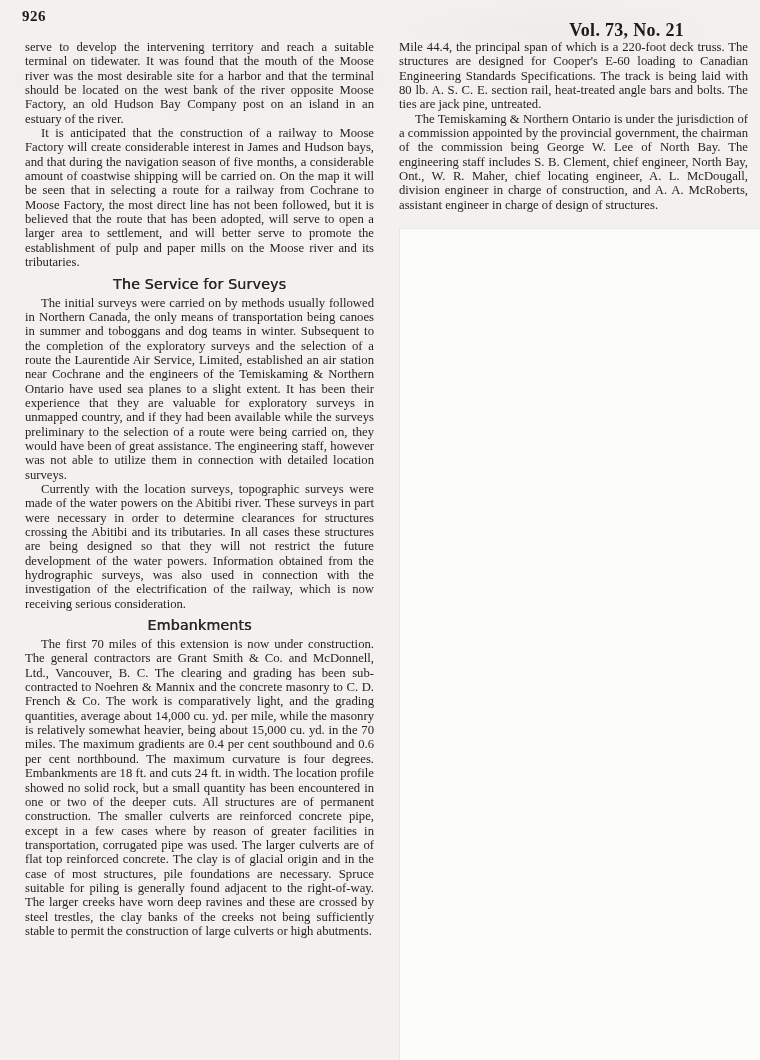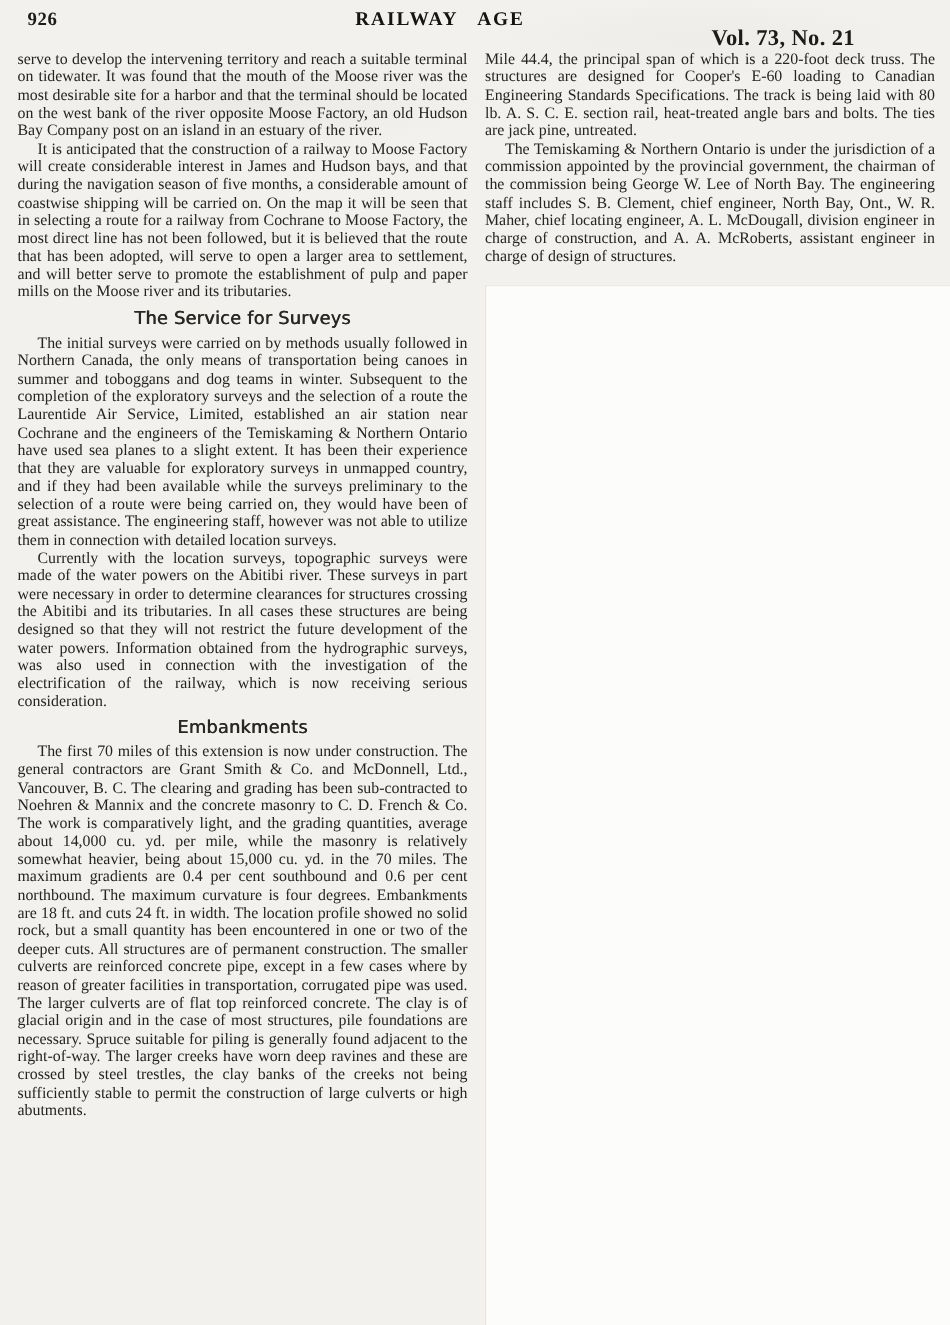--- a/index.html
+++ b/index.html
@@ -26,21 +26,21 @@
     font-size:15.5px;font-weight:bold;letter-spacing:1.5px;word-spacing:11px;color:#161310;
   }
   .volume-issue{
     position:absolute;right:20px;top:20px;
     font-size:18px;font-weight:bold;letter-spacing:.3px;color:#1d1a17;
   }
   .columns{
     position:absolute;top:40px;left:14px;width:734px;bottom:8px;
     display:flex;gap:14px;
   }
-  .col{flex:1;min-width:0;display:flex;flex-direction:column;}
+  .col{flex:1;min-width:0;display:flex;flex-direction:column;margin-left:11px;}
   .col p{
     margin:0;text-align:justify;
     font-size:12.7px;line-height:14.35px;
     color:#262320;
   }
   p.ind{text-indent:16px;}
   h2.sec{
     font-family:"DejaVu Sans","Liberation Sans",sans-serif;
     font-size:14.2px;font-weight:normal;text-shadow:.45px 0 0 currentColor;
     text-align:center;margin:6px 0 4px;letter-spacing:.2px;color:#2b2823;
@@ -52,21 +52,20 @@
     border-top:1px solid #eceae5;
   }
 </style>
 </head>
 <body>
 
 <div class="page">
 
   <div class="header">
     <span class="page-number">926</span>
-    <span class="journal-title">RAILWAY AGE</span>
     <span class="volume-issue">Vol. 73, No. 21</span>
   </div>
 
   <div class="columns">
 
     <div class="col">
       <p>serve to develop the intervening territory and reach a suitable terminal on tidewater.  It was found that the mouth of the Moose river was the most desirable site for a harbor and that the terminal should be located on the west bank of the river opposite Moose Factory, an old Hudson Bay Company post on an island in an estuary of the river.</p>
       <p class="ind">It is anticipated that the construction of a railway to Moose Factory will create considerable interest in James and Hudson bays, and that during the navigation season of five months, a considerable amount of coastwise shipping will be carried on.  On the map it will be seen that in selecting a route for a railway from Cochrane to Moose Factory, the most direct line has not been followed, but it is believed that the route that has been adopted, will serve to open a larger area to settlement, and will better serve to promote the establishment of pulp and paper mills on the Moose river and its tributaries.</p>
       <h2 class="sec">The Service for Surveys</h2>
       <p class="ind">The initial surveys were carried on by methods usually followed in Northern Canada, the only means of transportation being canoes in summer and toboggans and dog teams in winter.  Subsequent to the completion of the exploratory surveys and the selection of a route the Laurentide Air Service, Limited, established an air station near Cochrane and the engineers of the Temiskaming &amp; Northern Ontario have used sea planes to a slight extent.  It has been their experience that they are valuable for exploratory surveys in unmapped country, and if they had been available while the surveys preliminary to the selection of a route were being carried on, they would have been of great assistance.  The engineering staff, however was not able to utilize them in connection with detailed location surveys.</p>

